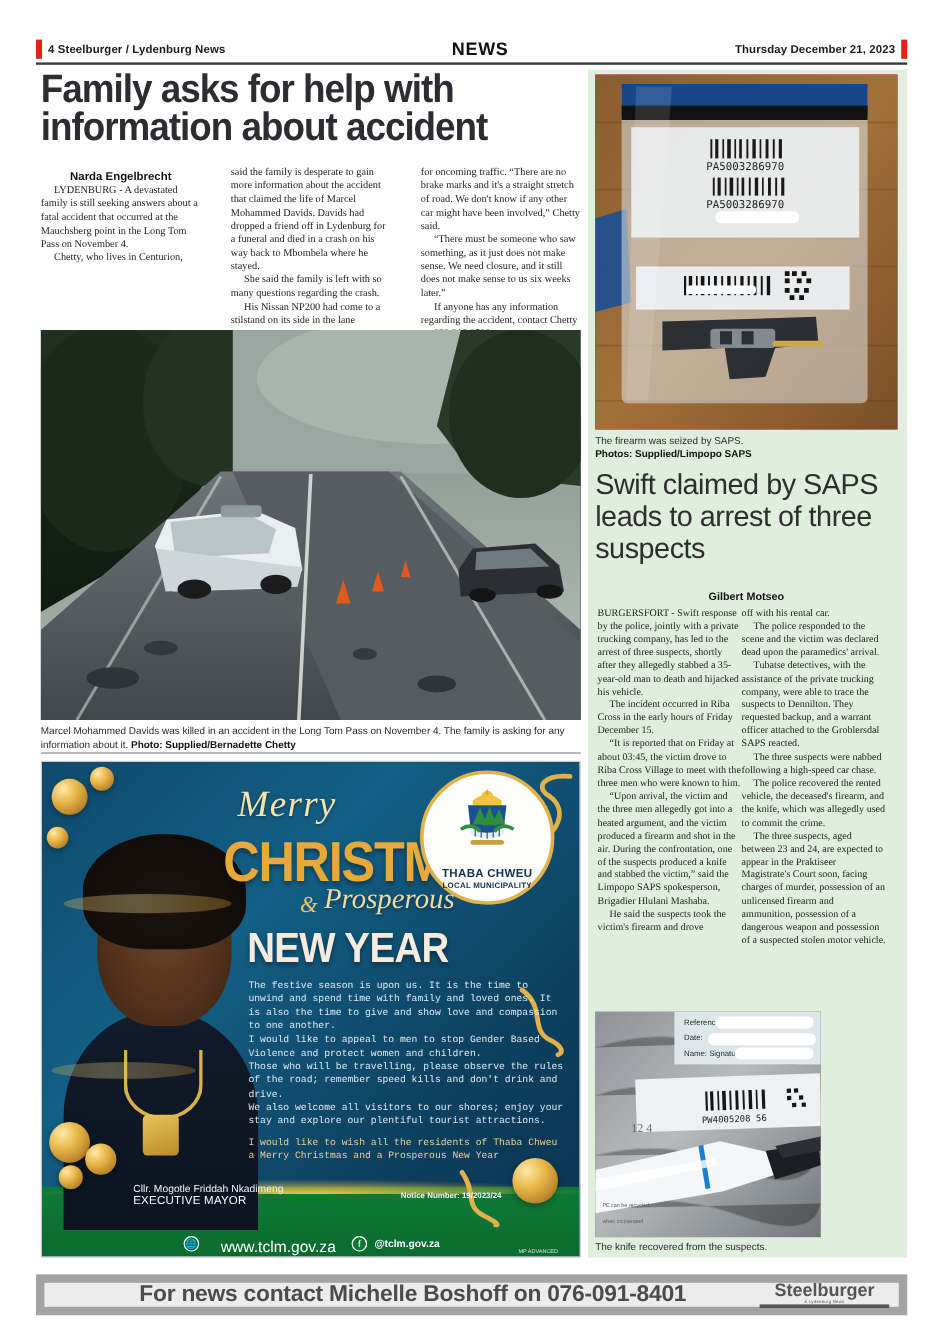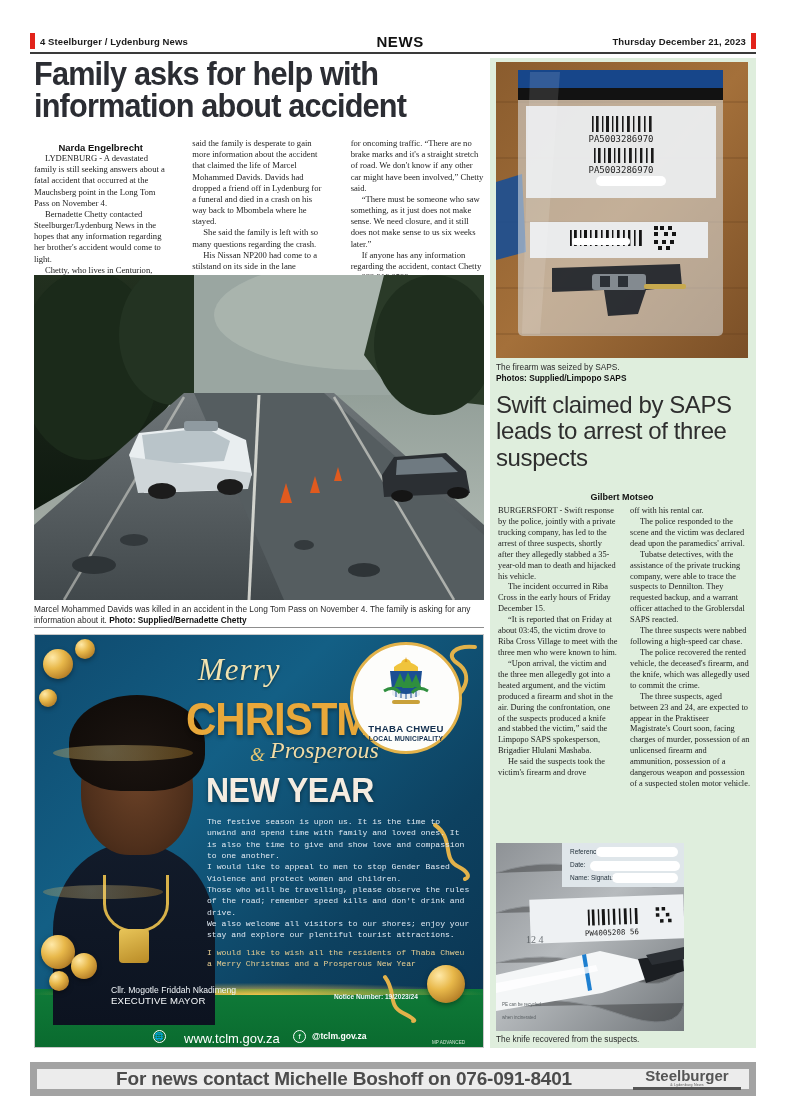--- a/index.html
+++ b/index.html
@@ -96,21 +96,21 @@
     font-size: 24px; line-height: 1.10; color: #2e2e2e;
     letter-spacing: -0.4px;
   }
   .byline2 {
     position: absolute; left: 496px; top: 492px; width: 252px;
     font-family: "Liberation Sans", sans-serif;
     font-size: 9px; font-weight: bold; color: #111; text-align: center;
   }
   .cols2 {
     position: absolute; left: 498px; top: 506px; width: 252px;
-    display: flex; gap: 12px;
+    display: flex; 
   }
   .col2 { width: 120px; }
   .col2 p {
     font-family: "Liberation Serif", serif;
     font-size: 8.4px; line-height: 1.30; color: #1c1c1c; text-indent: 10px;
   }
   .col2 p.noind { text-indent: 0; }
   .photo-knife {
     position: absolute; left: 496px; top: 843px; width: 188px; height: 188px;
     overflow: hidden; background: #8d8d8d;
@@ -311,21 +311,20 @@
   <div class="mast-rule"></div>
 
   <div class="art1">
     <div class="headline1">Family asks for help with information about accident</div>
   </div>
 
   <div class="cols3">
     <div class="col">
       <div class="byline">Narda Engelbrecht</div>
       <p>LYDENBURG - A devastated family is still seeking answers about a fatal accident that occurred at the Mauchsberg point in the Long Tom Pass on November 4.</p>
-      <p>Bernadette Chetty contacted Steelburger/Lydenburg News in the hopes that any information regarding her brother's accident would come to light.</p>
       <p>Chetty, who lives in Centurion,</p>
     </div>
     <div class="col">
       <p class="noind">said the family is desperate to gain more information about the accident that claimed the life of Marcel Mohammed Davids. Davids had dropped a friend off in Lydenburg for a funeral and died in a crash on his way back to Mbombela where he stayed.</p>
       <p>She said the family is left with so many questions regarding the crash.</p>
       <p>His Nissan NP200 had come to a stilstand on its side in the lane</p>
     </div>
     <div class="col">
       <p class="noind">for oncoming traffic. “There are no brake marks and it's a straight stretch of road. We don't know if any other car might have been involved,” Chetty said.</p>
       <p>“There must be someone who saw something, as it just does not make sense. We need closure, and it still does not make sense to us six weeks later.”</p>

